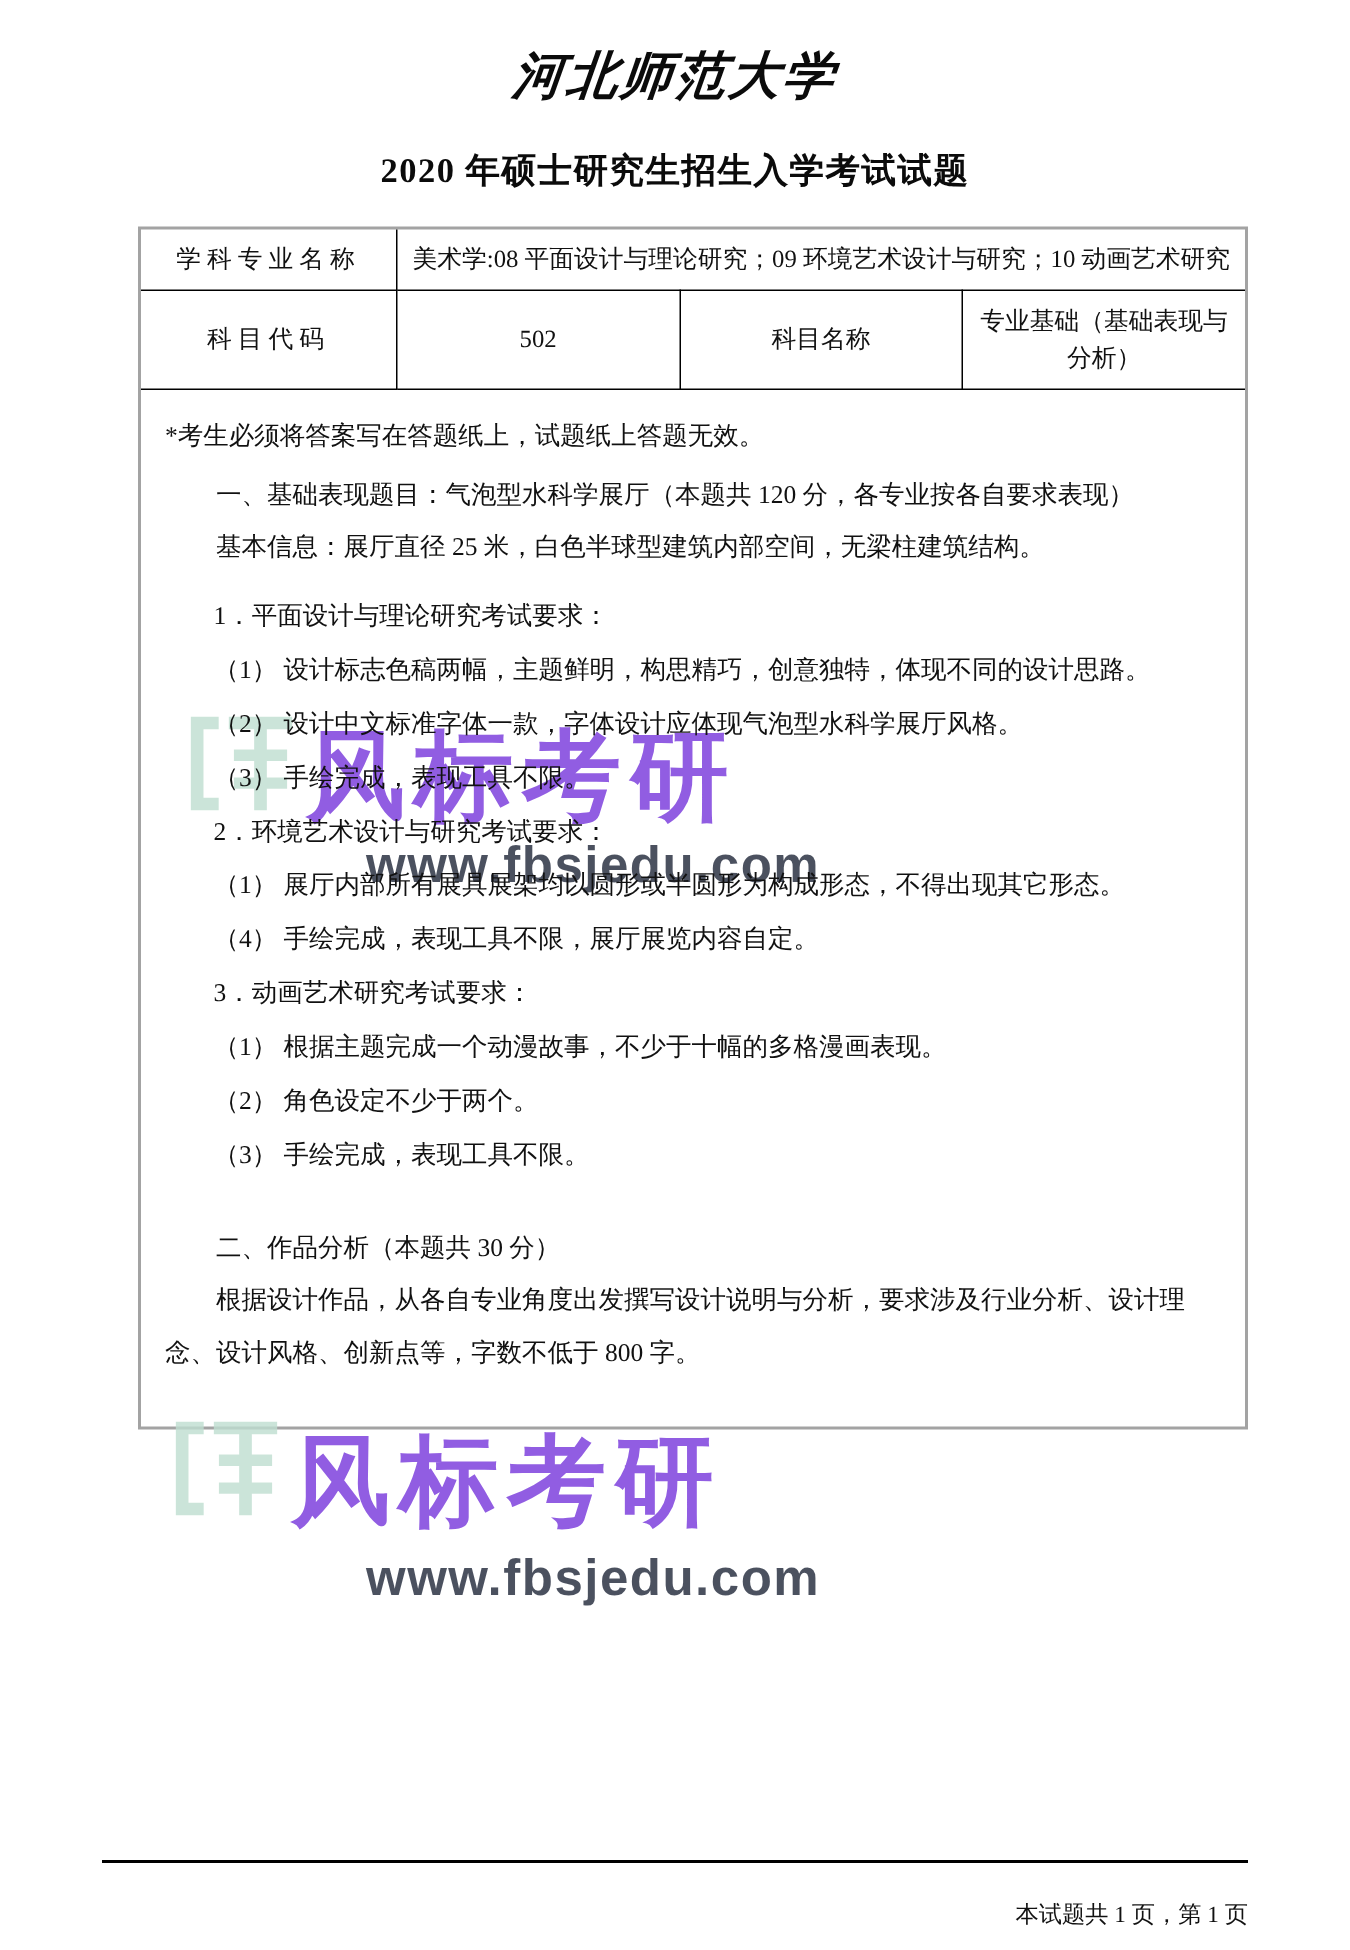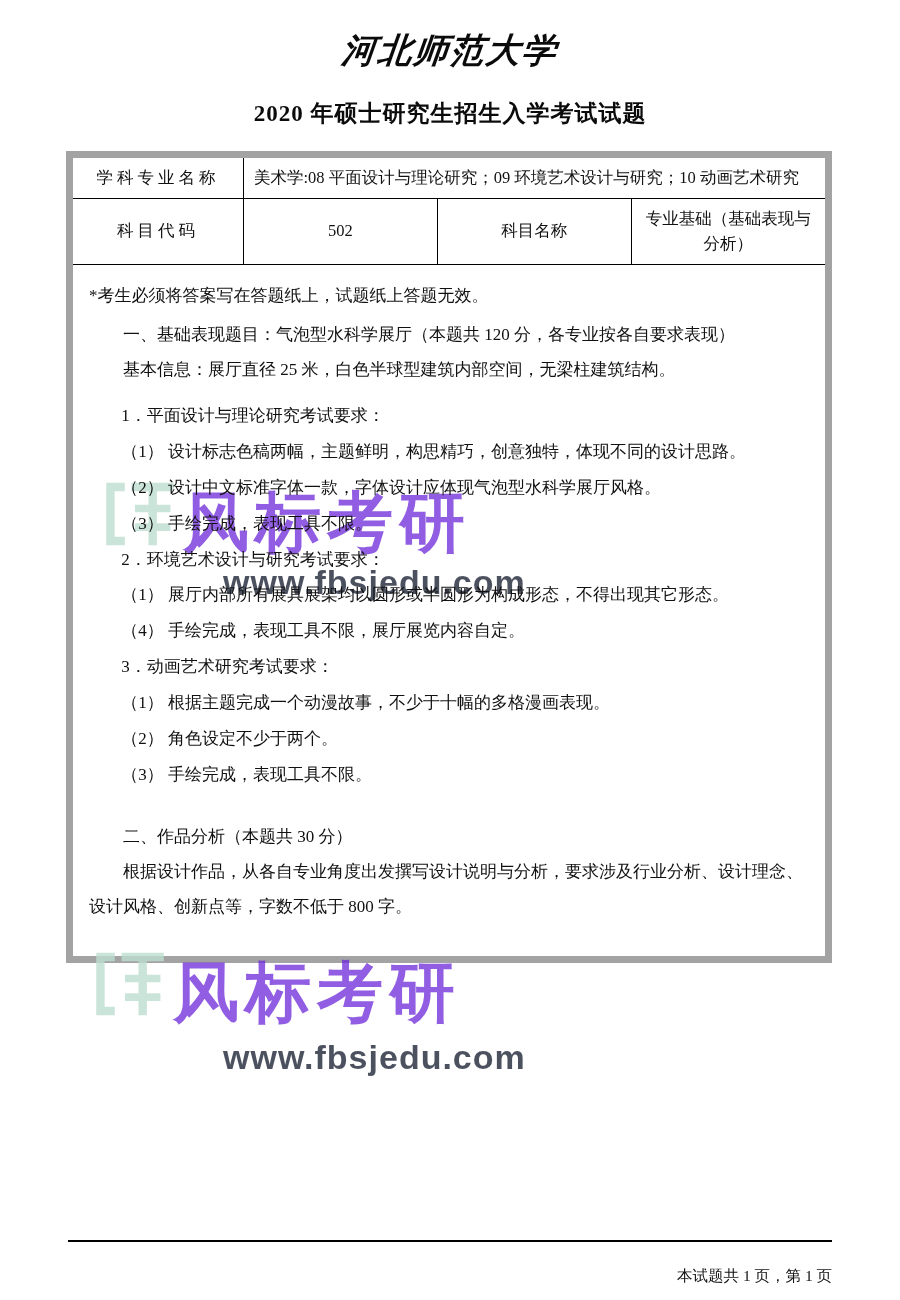--- a/index.html
+++ b/index.html
@@ -40,22 +40,22 @@
     margin-top: 24px;
     font-size: 23px;
     font-weight: bold;
     letter-spacing: 1px;
     color: #0b0b0b;
   }
 
   
   .doc-box {
     position: relative;
-    margin: 22px 68px 0 66px;
-    border: 7px solid #a3a3a3;
+    margin: 22px 68px 0 92px;
+    border: 2px solid #a3a3a3;
     box-sizing: border-box;
   }
 
   table.meta {
     width: 100%;
     border-collapse: collapse;
     table-layout: fixed;
   }
   table.meta td {
     border: 1px solid #000;

